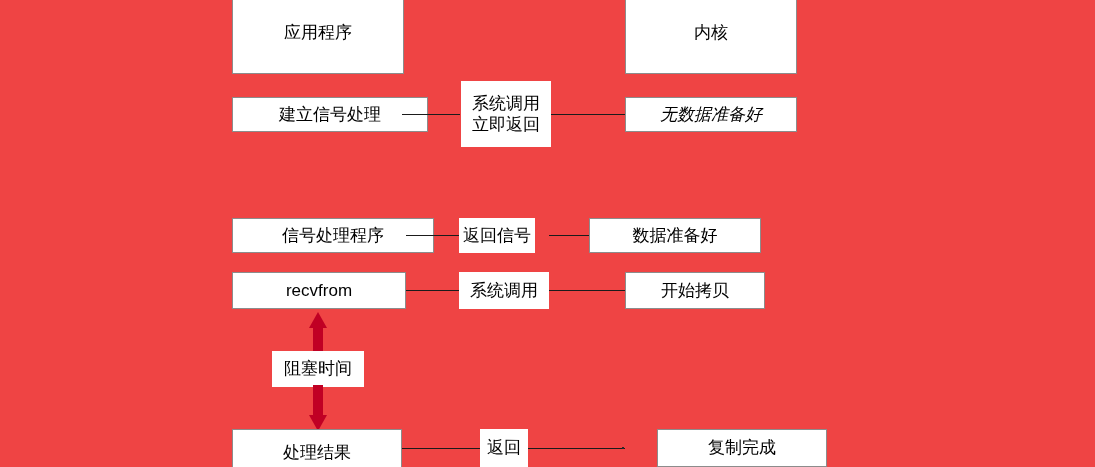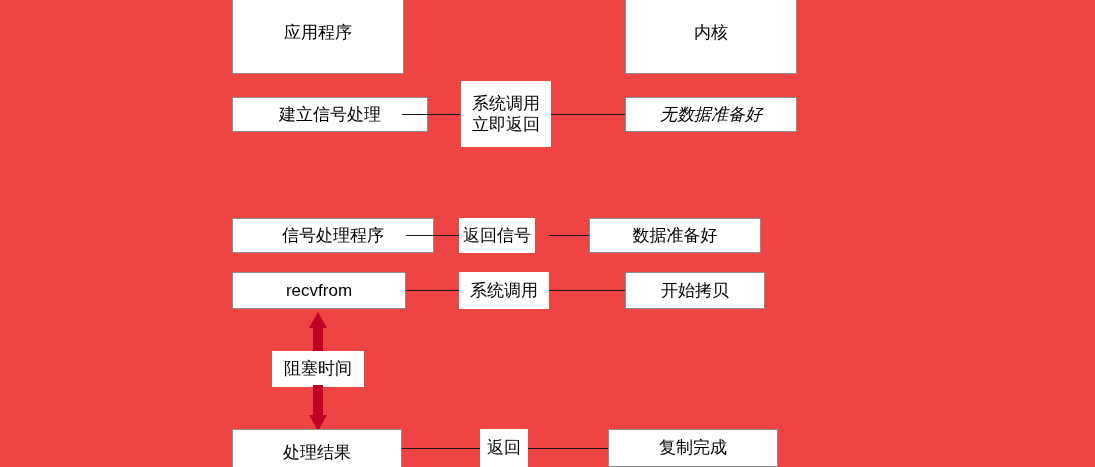--- a/index.html
+++ b/index.html
@@ -121,15 +121,15 @@
 
   <div class="node bordered cn" style="left:232px; top:429px; width:170px; height:48px;">处理结果</div>
 
   <div class="connector" style="left:402px; top:448px; width:78px;"></div>
 
   <div class="node plain mid" style="left:480px; top:429px; width:48px; height:38px;">返回</div>
 
   <div class="connector" style="left:528px; top:448px; width:97px;"></div>
   <div class="connector-dot" style="left:622px; top:447px;"></div>
 
-  <div class="node bordered cn" style="left:608px; top:429px; width:170px; height:38px;">复制完成</div>
+  <div class="node bordered cn" style="left:657px; top:429px; width:170px; height:38px;">复制完成</div>
 
 </div>
 
 </body></html>

